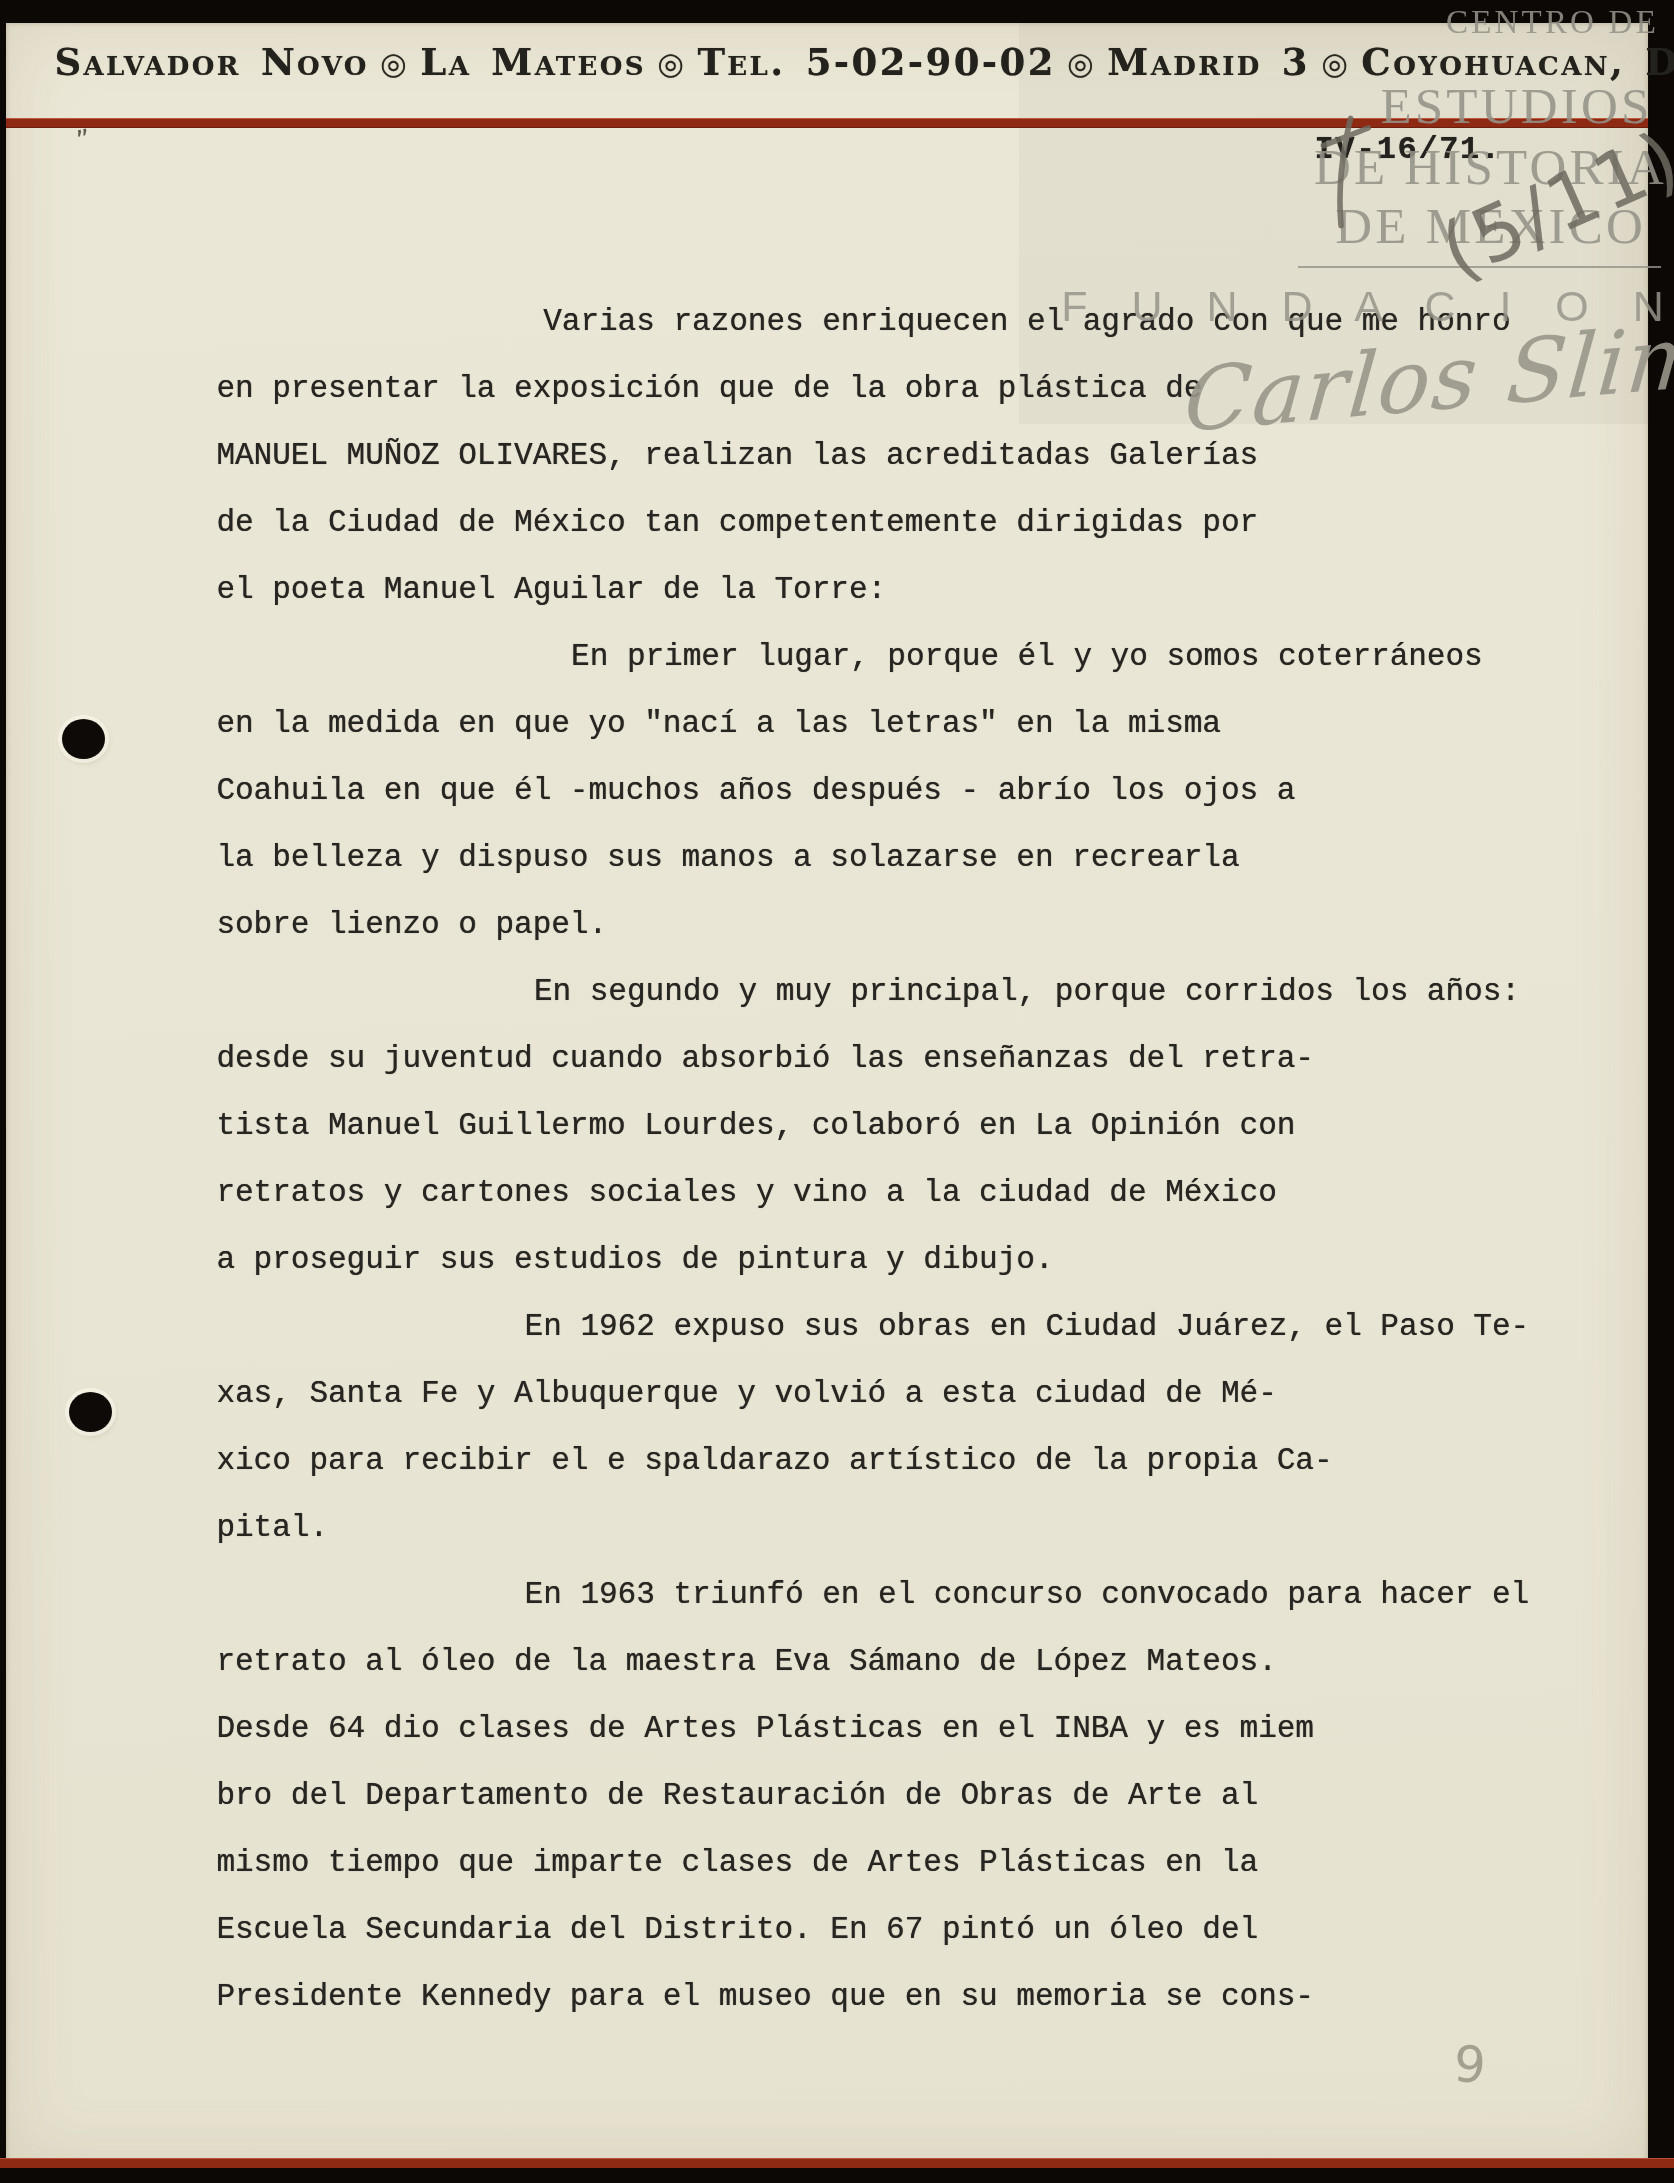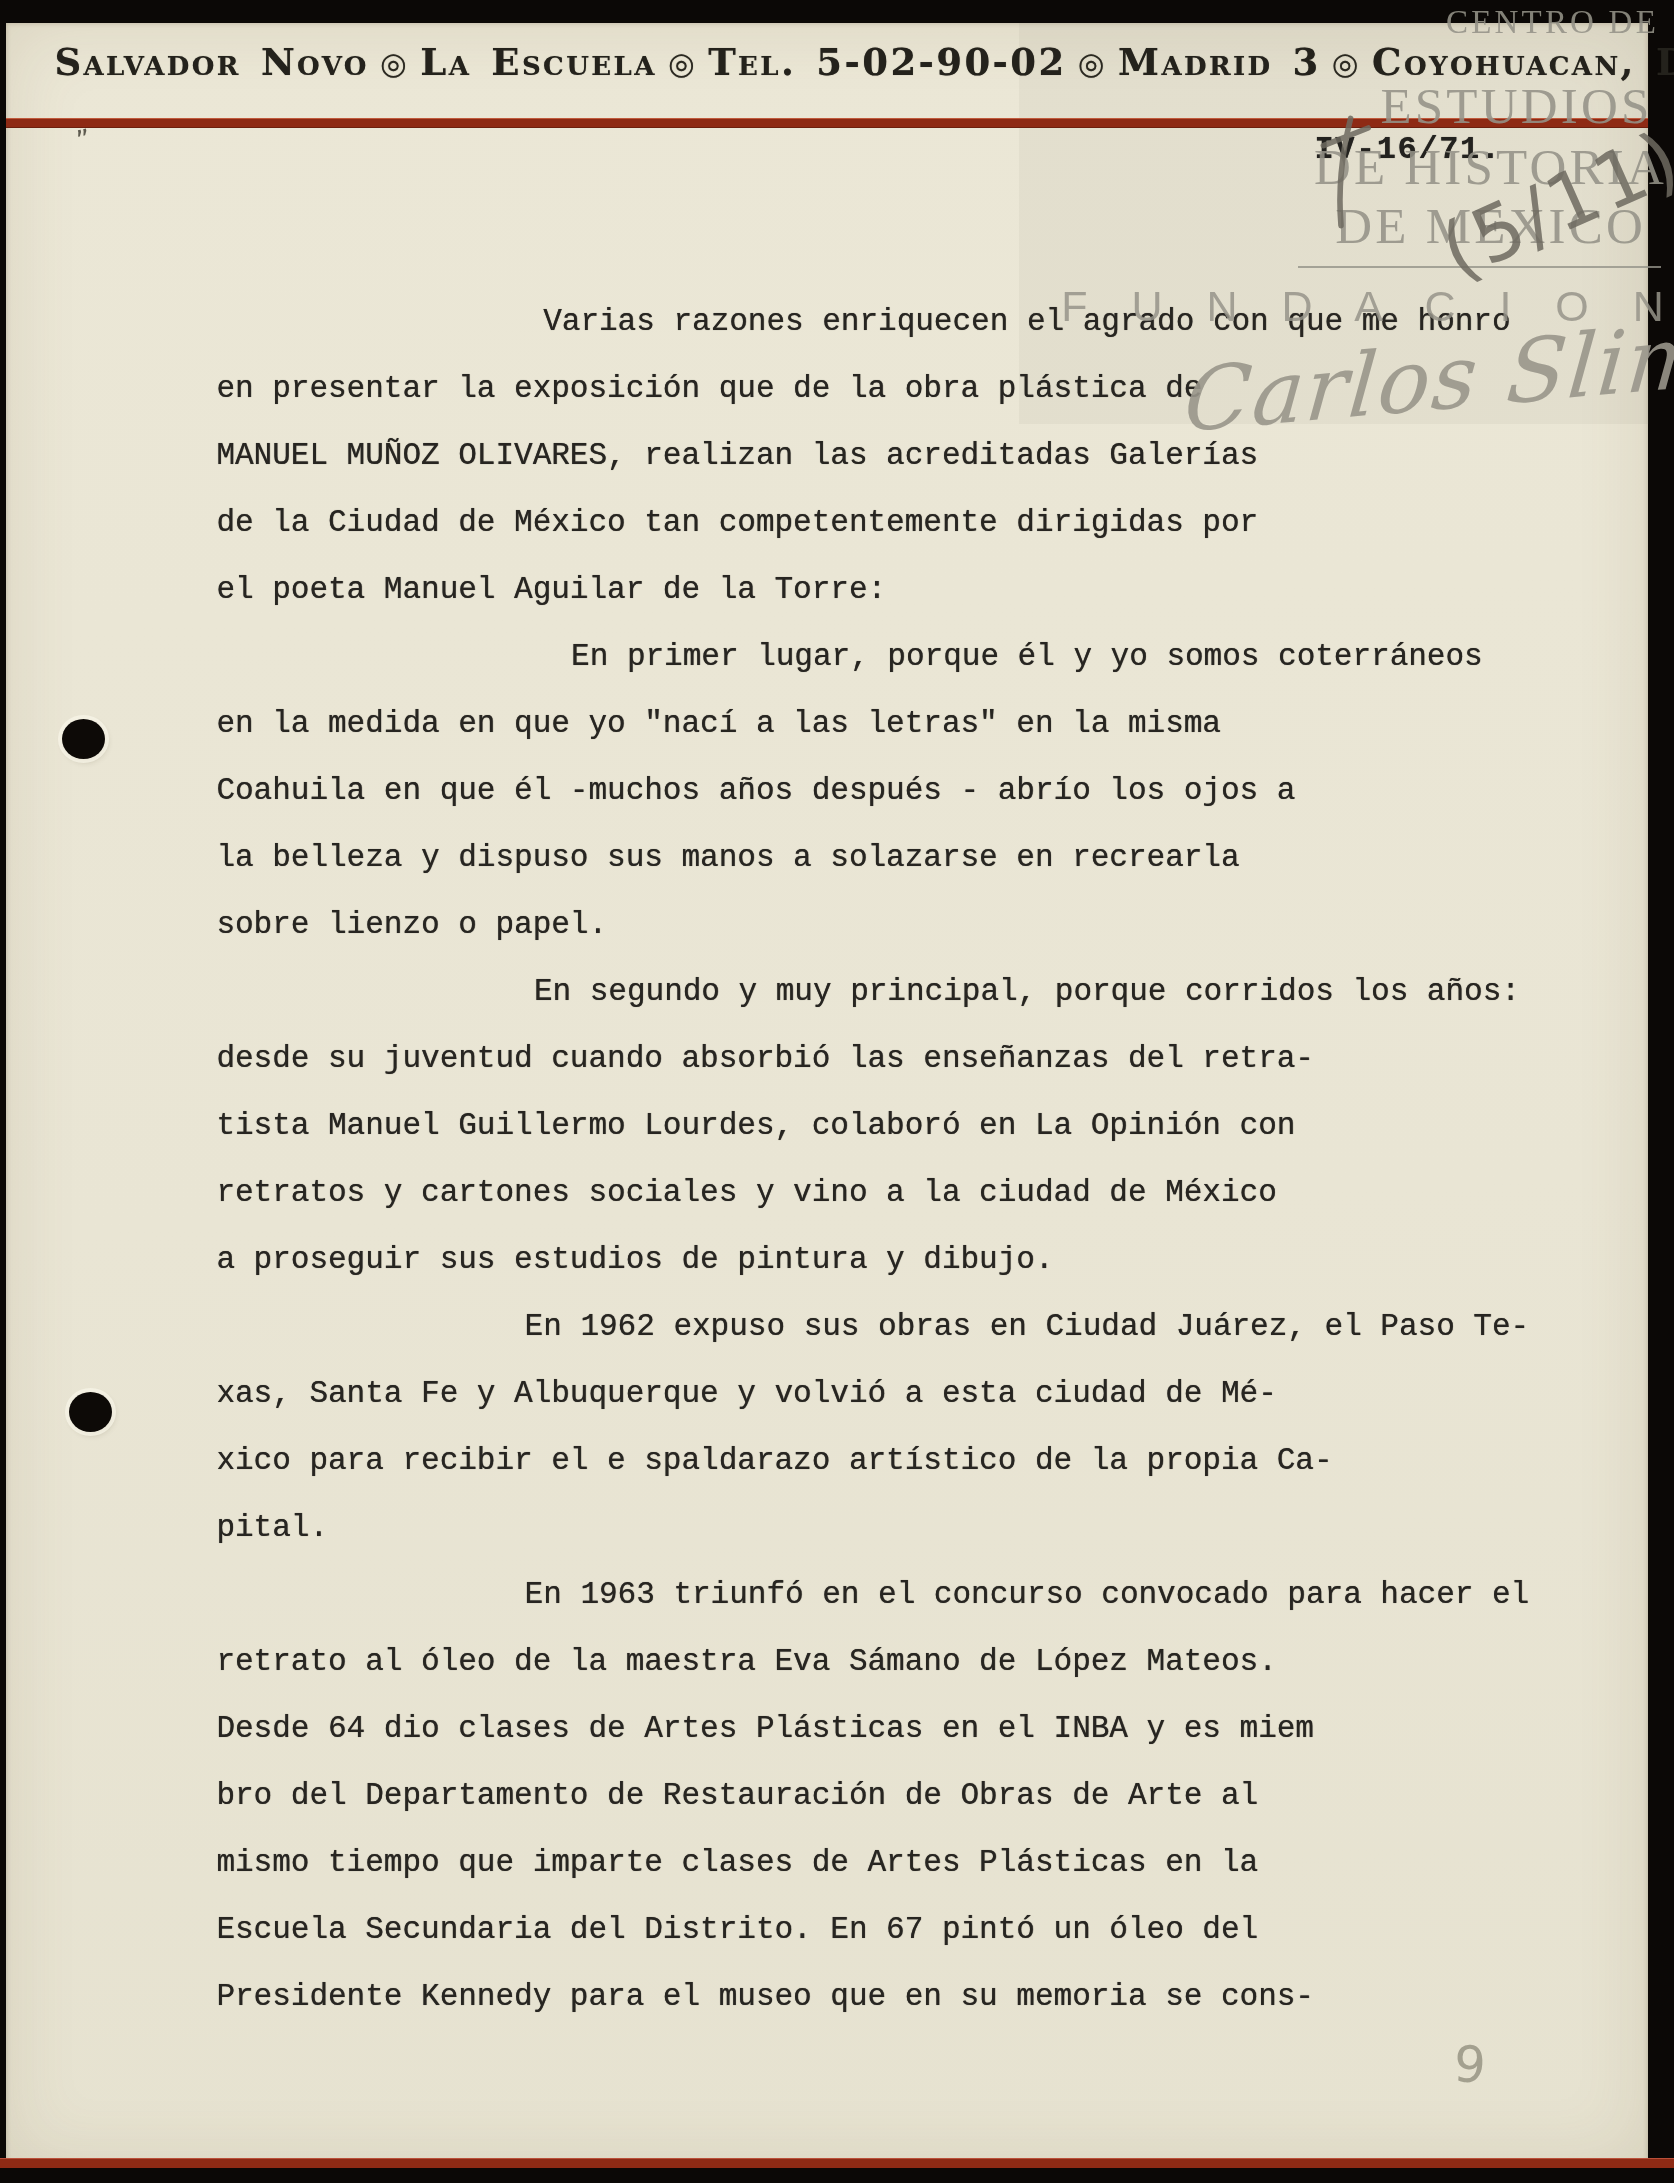--- a/index.html
+++ b/index.html
@@ -101,21 +101,21 @@
 </style>
 </head>
 <body>
 
 <div class="scan">
 
   <div class="paper">
     <div class="wm-tint"></div>
 
     <div class="letterhead">
-      <span>Salvador Novo</span><span class="bullet">◎</span><span>La Escuela</span><span class="bullet">◎</span><span>Tel. 5-02-90-02</span><span class="bullet">◎</span><span>Madrid 3</span><span class="bullet">◎</span><span>Coyohuacan, D. F.</span>
+      <span>Salvador Novo</span><span class="bullet">◎</span><span>La Mateos</span><span class="bullet">◎</span><span>Tel. 5-02-90-02</span><span class="bullet">◎</span><span>Madrid 3</span><span class="bullet">◎</span><span>Coyohuacan, D. F.</span>
     </div>
 
     <div class="rule-red"></div>
 
     <div class="date-stamp">IV-16/71.</div>
 
     <div class="typewritten"><div class="tline indent">Varias razones enriquecen el agrado con que me honro</div><div class="tline">en presentar la exposición que de la obra plástica de</div><div class="tline">MANUEL MUÑOZ OLIVARES, realizan las acreditadas Galerías</div><div class="tline">de la Ciudad de México tan competentemente dirigidas por</div><div class="tline">el poeta Manuel Aguilar de la Torre:</div><div class="tline indent">En primer lugar, porque él y yo somos coterráneos</div><div class="tline">en la medida en que yo "nací a las letras" en la misma</div><div class="tline">Coahuila en que él -muchos años después - abrío los ojos a</div><div class="tline">la belleza y dispuso sus manos a solazarse en recrearla</div><div class="tline">sobre lienzo o papel.</div><div class="tline indent">En segundo y muy principal, porque corridos los años:</div><div class="tline">desde su juventud cuando absorbió las enseñanzas del retra-</div><div class="tline">tista Manuel Guillermo Lourdes, colaboró en La Opinión con</div><div class="tline">retratos y cartones sociales y vino a la ciudad de México</div><div class="tline">a proseguir sus estudios de pintura y dibujo.</div><div class="tline indent">En 1962 expuso sus obras en Ciudad Juárez, el Paso Te-</div><div class="tline">xas, Santa Fe y Albuquerque y volvió a esta ciudad de Mé-</div><div class="tline">xico para recibir el e spaldarazo artístico de la propia Ca-</div><div class="tline">pital.</div><div class="tline indent">En 1963 triunfó en el concurso convocado para hacer el</div><div class="tline">retrato al óleo de la maestra Eva Sámano de López Mateos.</div><div class="tline">Desde 64 dio clases de Artes Plásticas en el INBA y es miem</div><div class="tline">bro del Departamento de Restauración de Obras de Arte al</div><div class="tline">mismo tiempo que imparte clases de Artes Plásticas en la</div><div class="tline">Escuela Secundaria del Distrito. En 67 pintó un óleo del</div><div class="tline">Presidente Kennedy para el museo que en su memoria se cons-</div></div>
 
     <div class="hole hole-1"></div>
     <div class="hole hole-2"></div>

